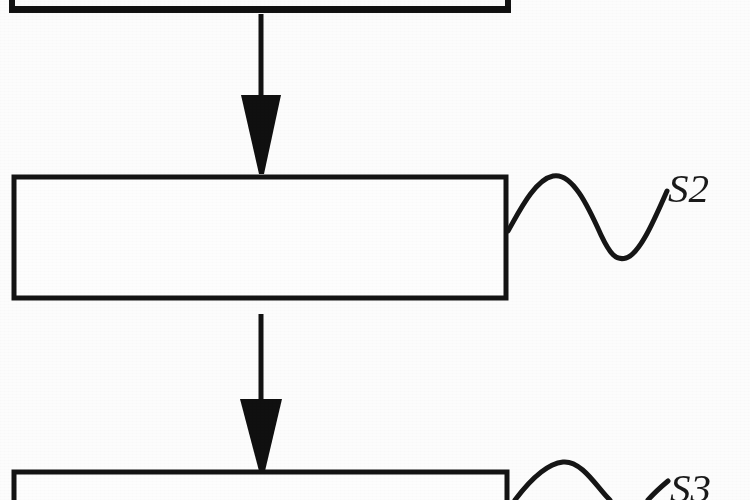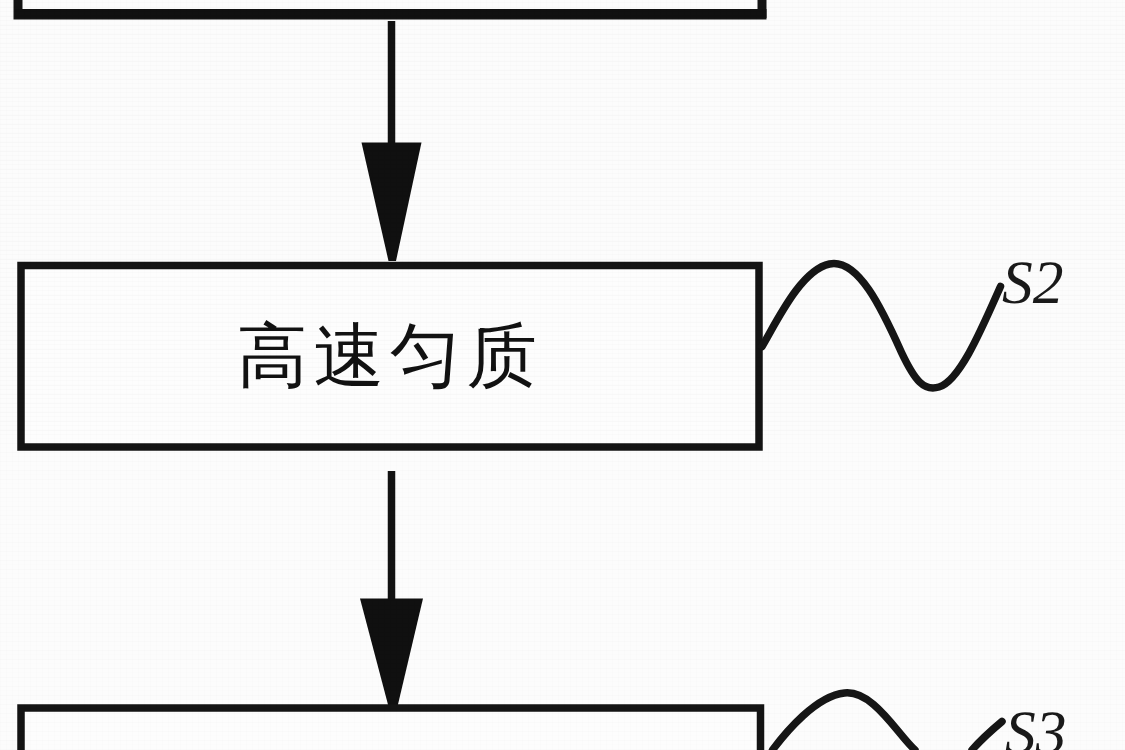--- a/index.html
+++ b/index.html
@@ -115,21 +115,20 @@
 
     <g>
       <path d="M 515,500
                C 524,488 544,464 563,462
                C 582,460 598,489 610,500" fill="none" stroke="#161616" stroke-width="5" stroke-linecap="round" stroke-linejoin="round"></path>
       <path d="M 648,500 C 655,492 662,486 668,481" fill="none" stroke="#161616" stroke-width="5" stroke-linecap="round" stroke-linejoin="round"></path>
     </g>
 
   </svg>
 
-  <div class="node-label" id="step2-label">高速匀质</div>
 
   <div class="ref-label" id="ref-s2">S2</div>
 
   <div class="ref-label" id="ref-s3">S3</div>
 
   <div class="grain"></div>
 
 </div>
 
 </body></html>

